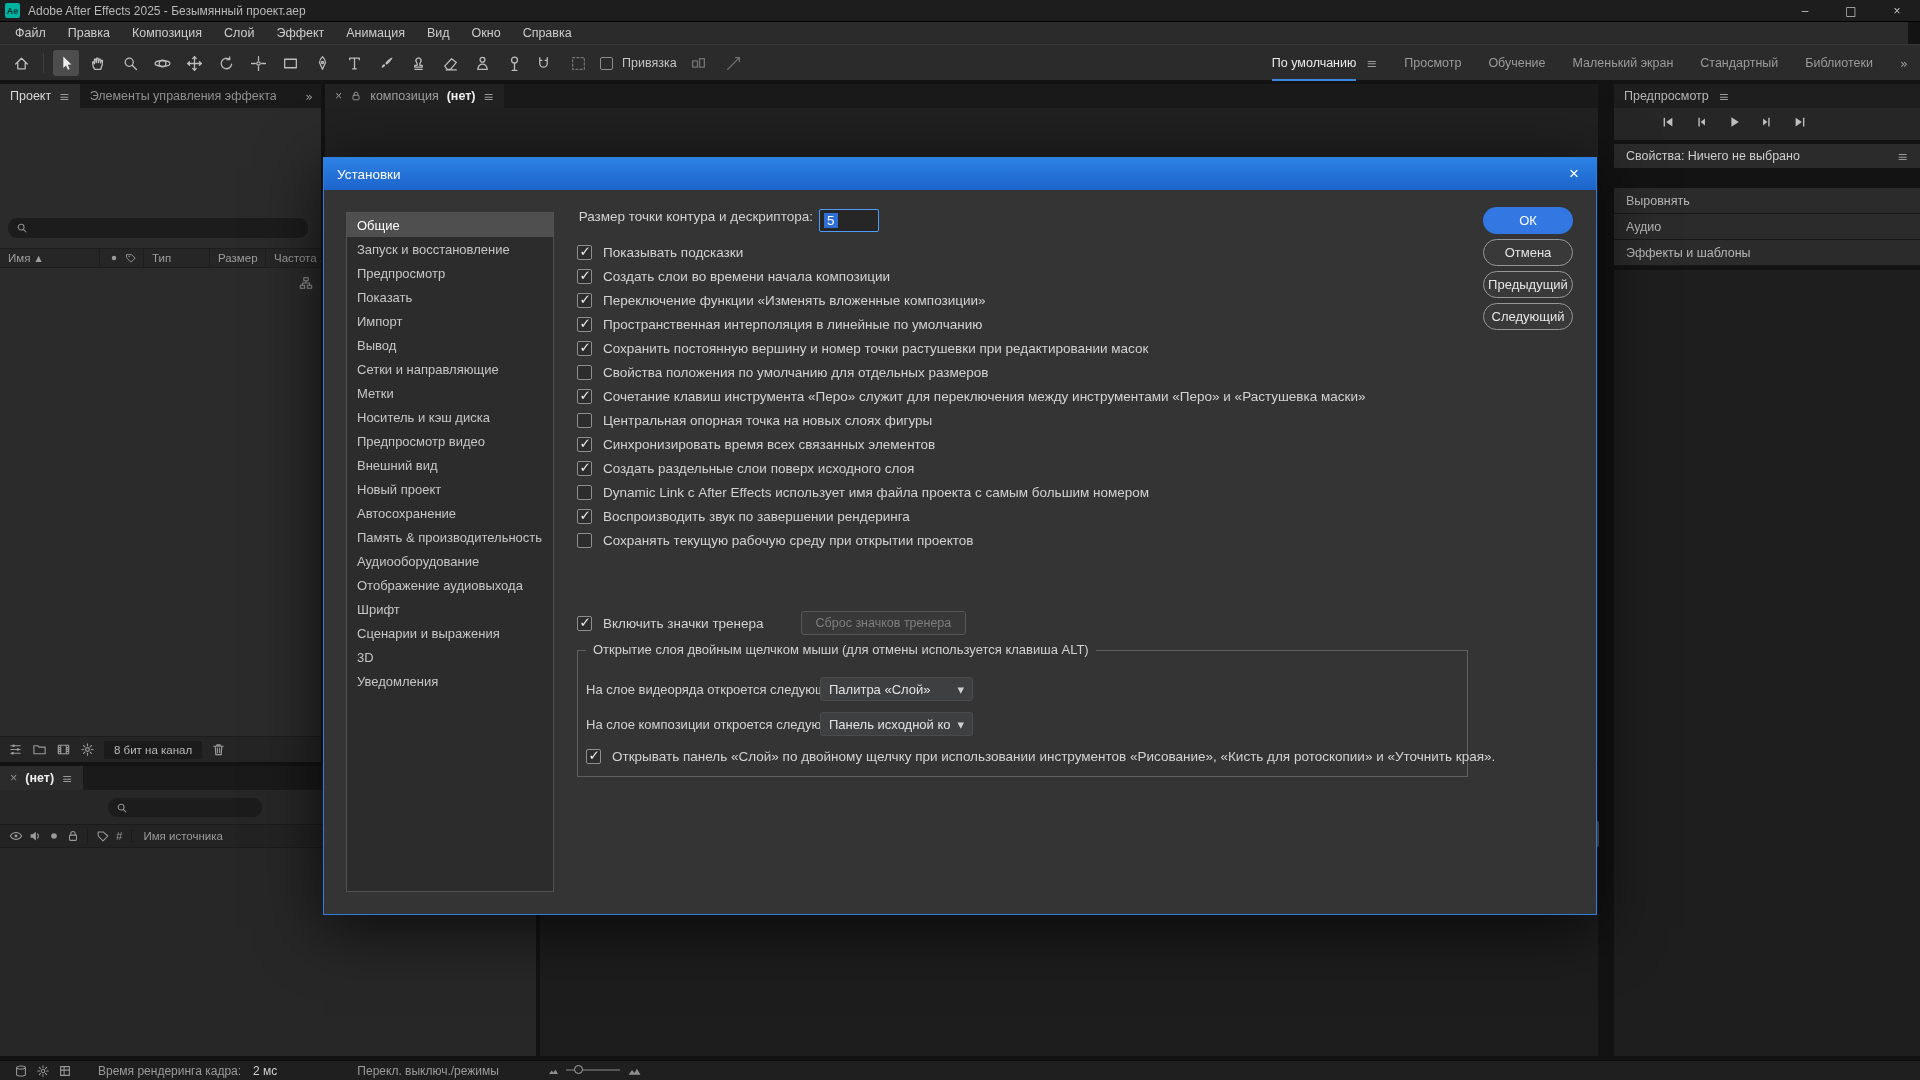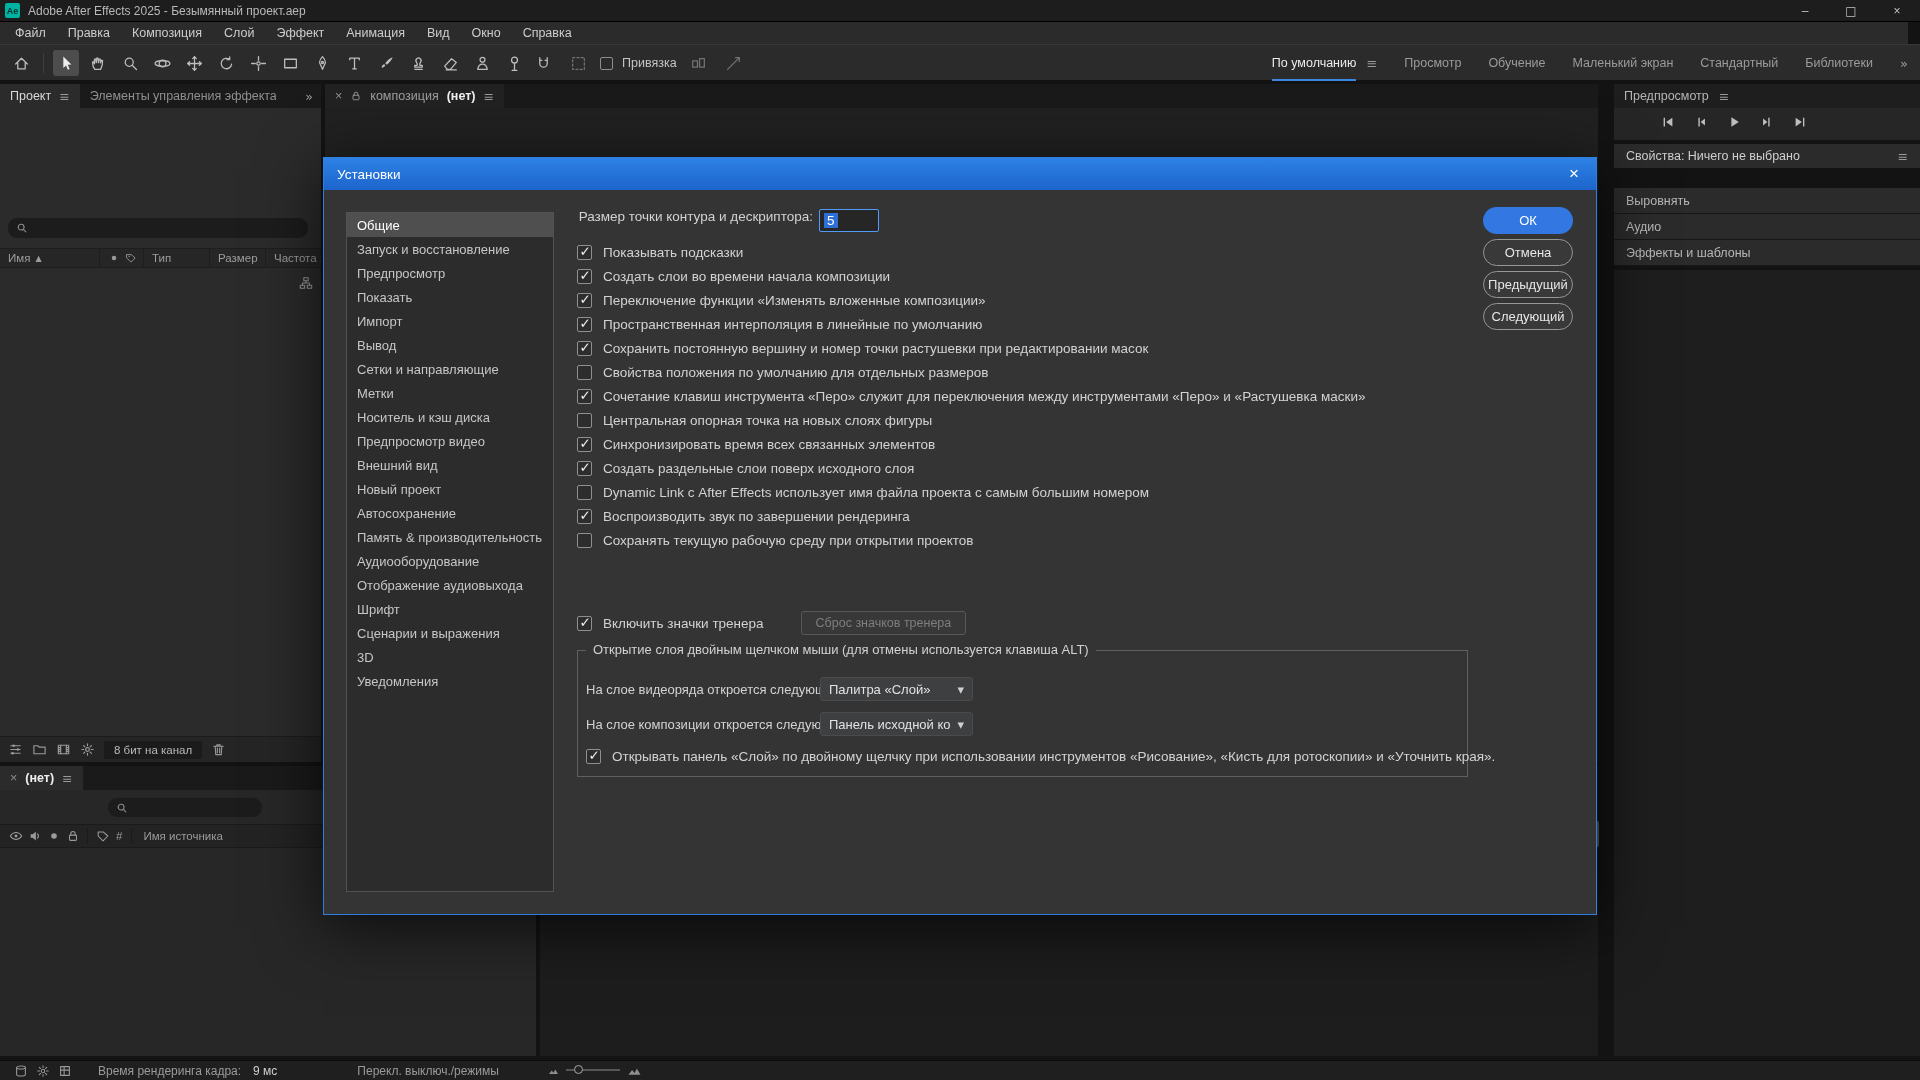--- a/index.html
+++ b/index.html
@@ -514,21 +514,21 @@
           <path d="M8 2v2M8 12v2M2 8h2M12 8h2M3.8 3.8l1.4 1.4M10.8 10.8l1.4 1.4M12.2 3.8l-1.4 1.4M5.2 10.8l-1.4 1.4"></path>
         </svg>
       </span>
     <span class="ico">
         <svg viewBox="0 0 16 16">
           <rect x="3" y="3" width="10" height="10"></rect>
           <path d="M3 7h10M7 3v10"></path>
         </svg>
       </span>
     <span id="render-label">Время рендеринга кадра:</span>
-    <span id="render-value">9 мс</span>
+    <span id="render-value">2 мс</span>
     <span id="modes-label">Перекл. выключ./режимы</span>
   </div>
   <div id="zoomctl">
     <svg width="11" height="9" viewBox="0 0 12 10">
         <path d="M1 9l3-4 2 2.4L8 4l3 5z"></path>
       </svg>
     <span class="track">
         <span class="knob"></span>
       </span>
     <svg width="15" height="12" viewBox="0 0 12 10">

